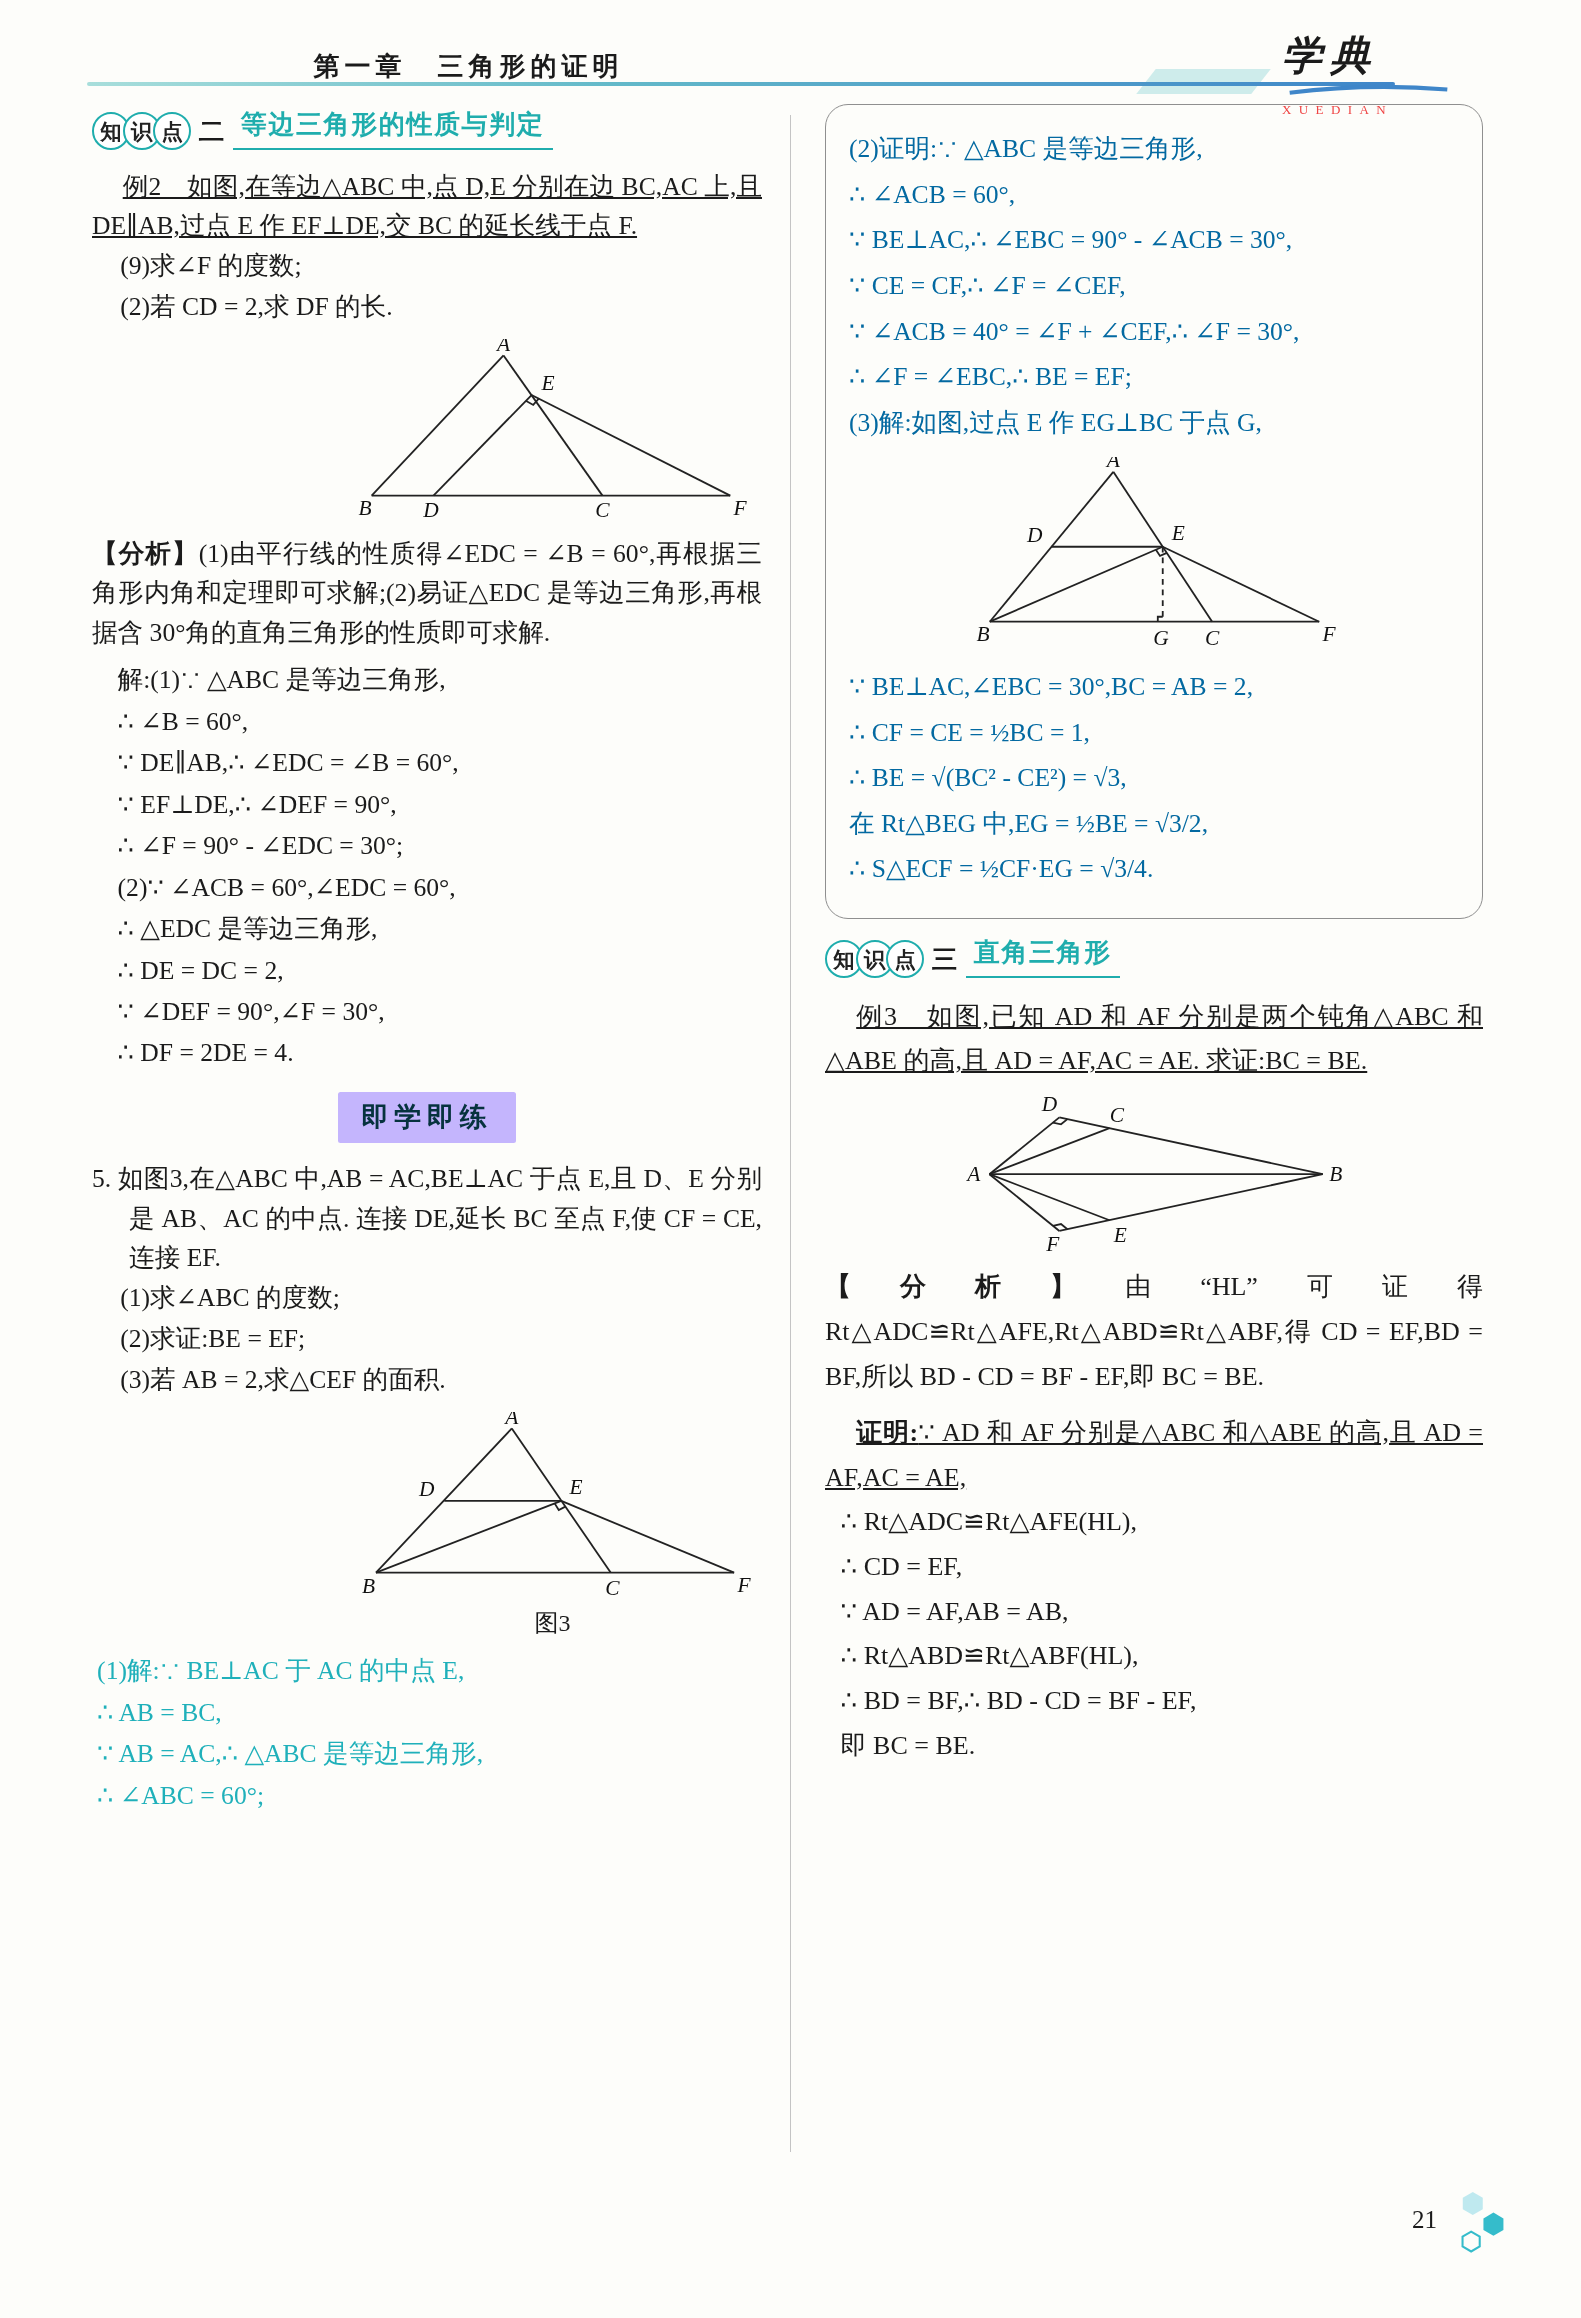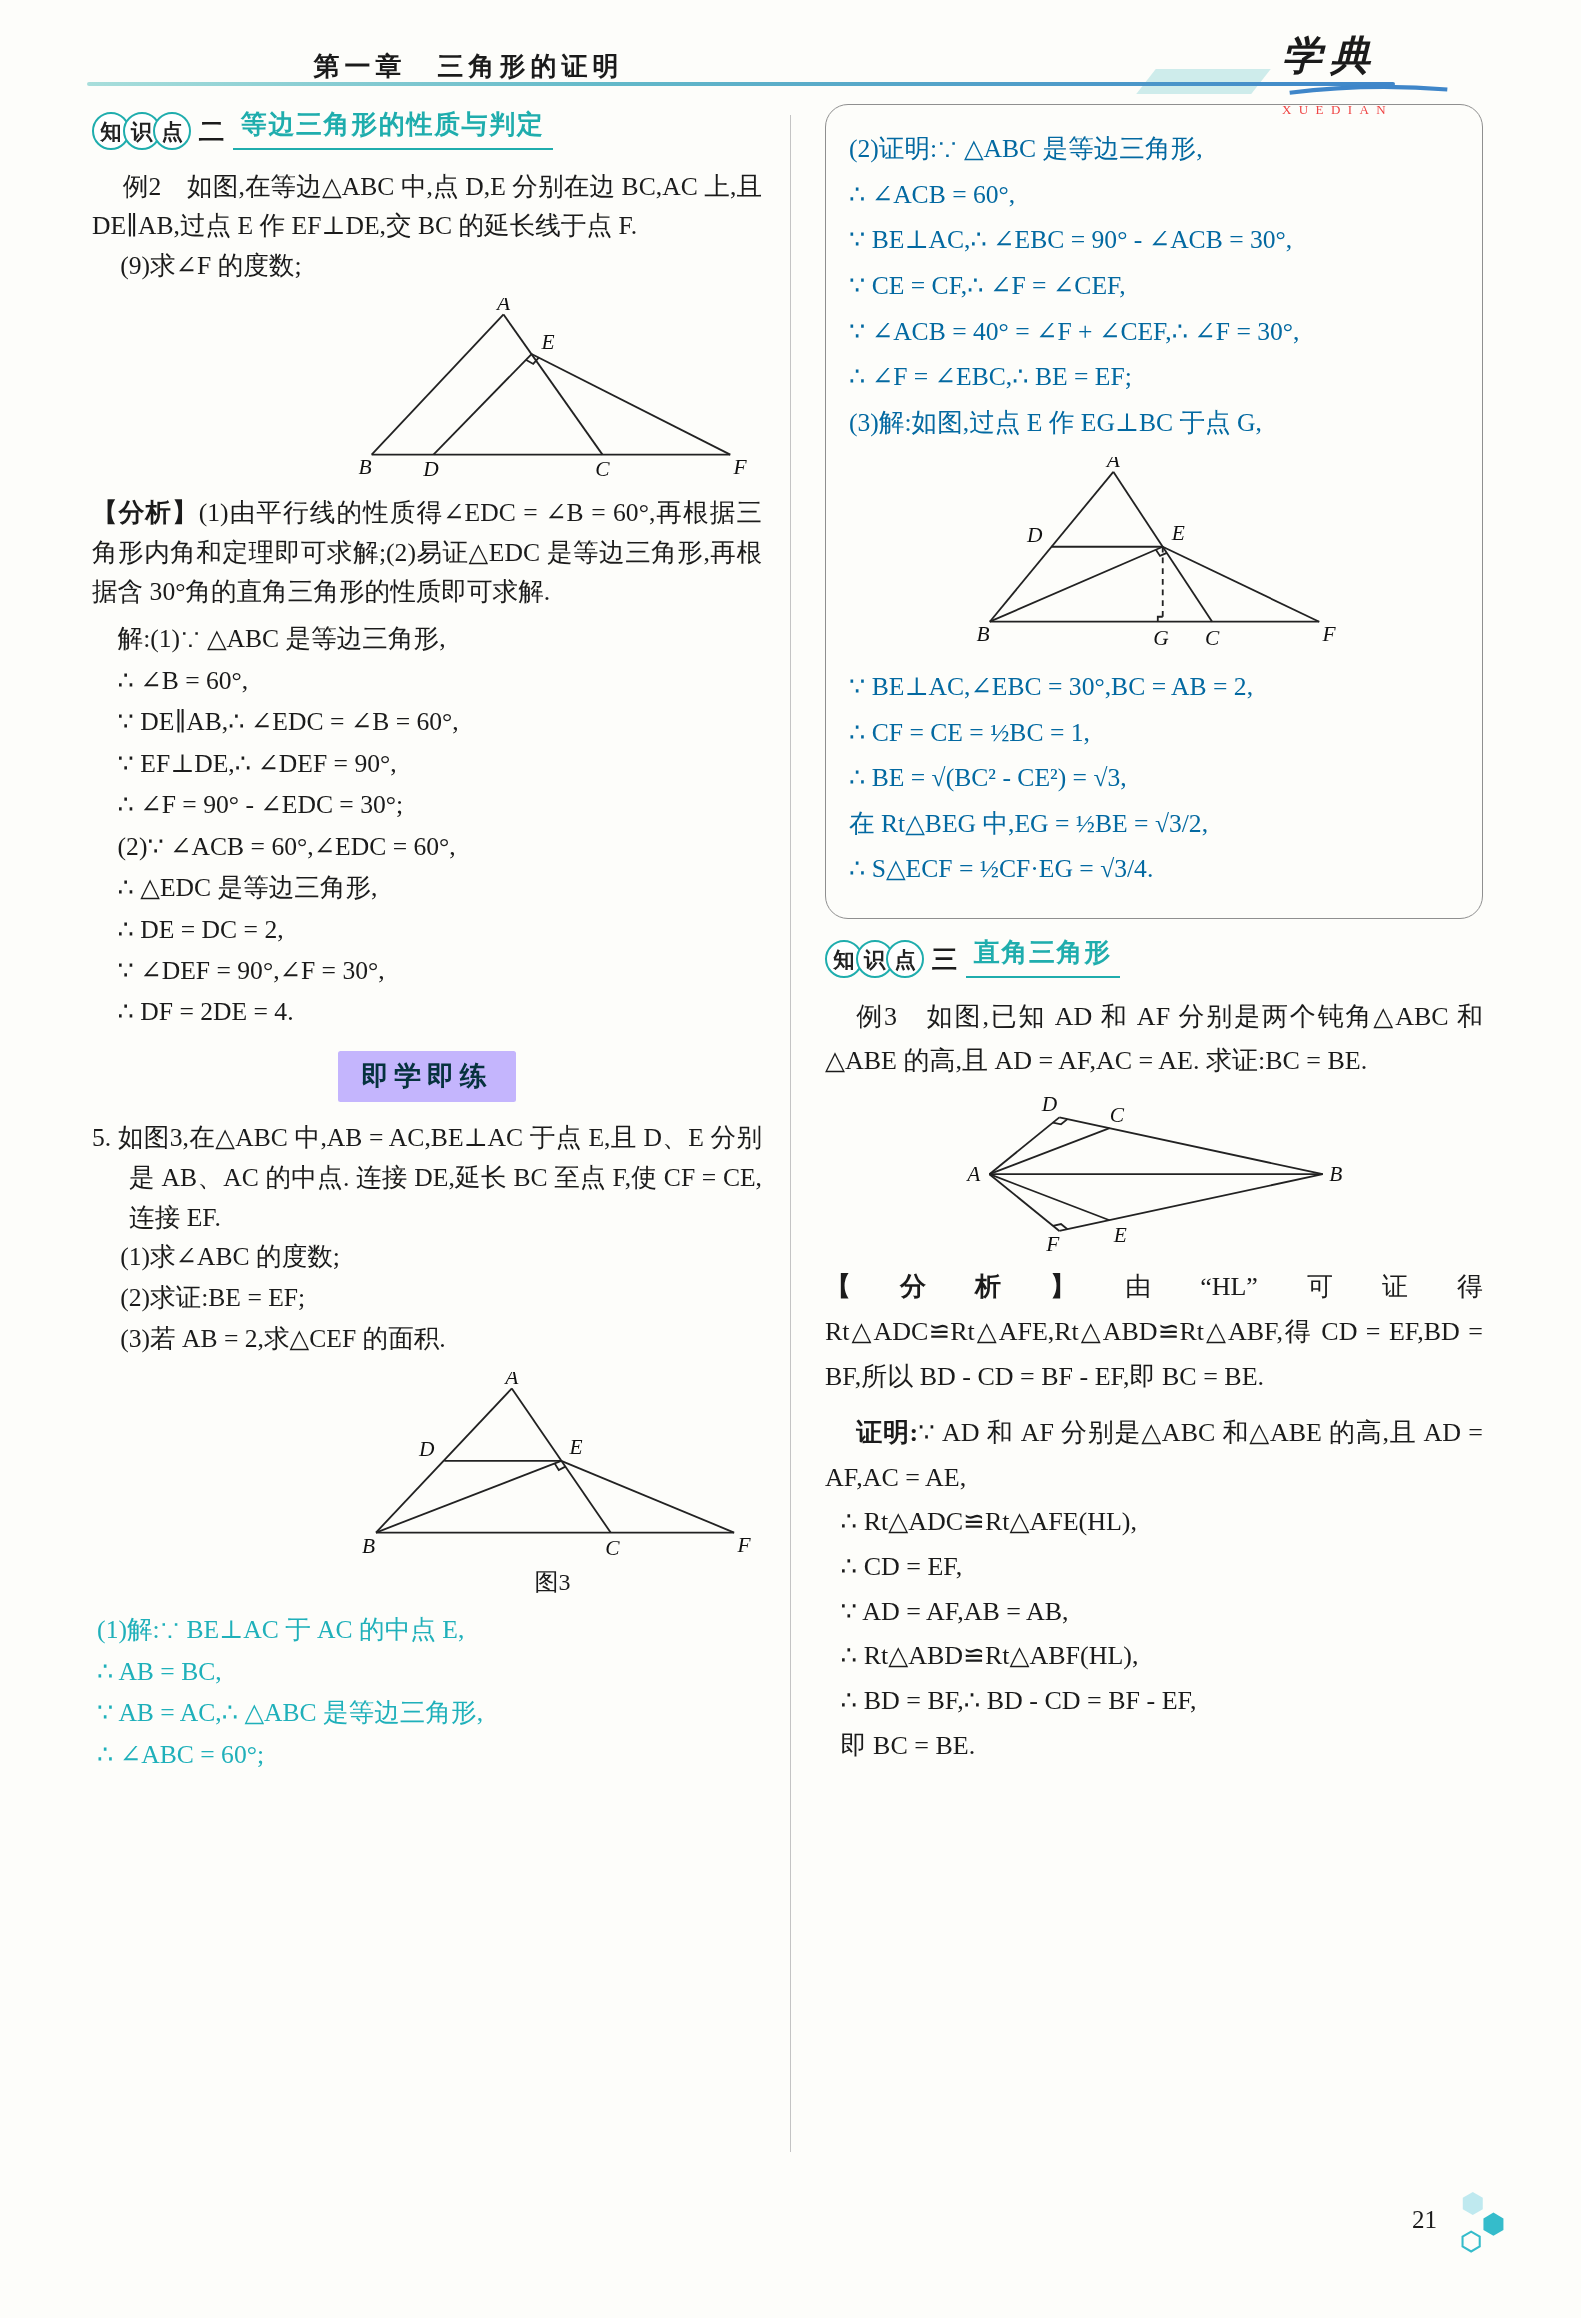--- a/index.html
+++ b/index.html
@@ -38,21 +38,21 @@
   .kp-circle {
     width:38px; height:38px; border:2.5px solid #1fadad; border-radius:50%;
     display:flex; align-items:center; justify-content:center;
     font-size:21.4px; font-weight:bold; background:#fff; margin-right:-7.4px; color:#222;
   }
   .kp-num   { font-size:25.6px; font-weight:bold; margin:0 8.2px 1.6px 15px; }
   .kp-title { font-size:26px; font-weight:bold; color:#1fadad;
               border-bottom:2.5px solid #1fadad; padding:0 8.2px 5.8px; letter-spacing:1.6px; }
   
   .para  { font-size:25.6px; line-height:1.55; text-align:justify; }
-  .ind1  { text-indent:1.2em; }
+  .ind1  { text-indent:1.2em;text-decoration:underline; }
   .hang  { padding-left:1.45em; text-indent:-1.45em; }
   .qline { font-size:25.6px; line-height:1.6; margin-left:1.1em; }
   .sol-list .sline { font-size:25.6px; line-height:1.62; padding-left:1em; }
   .teal-list .tline { font-size:25.6px; line-height:1.62; color:#1fb0ba; padding-left:0.2em; }
   .box-list .bline  { font-size:25.6px; line-height:1.78; color:#0369a1; }
   .mt8  { margin-top:6.6px; }  .mt14 { margin-top:11.5px; } .mt20 { margin-top:16.5px; }
   
   .fig { display:flex; flex-direction:column; align-items:center; margin:11.5px 0; }
   .fig.right { align-items:flex-end; padding-right:11.5px; }
   .fig-caption { font-size:24px; margin-top:3.3px; text-align:center; width:396px; }
@@ -96,20 +96,21 @@
       <span class="kp-circle">知</span>
       <span class="kp-circle">识</span>
       <span class="kp-circle">点</span>
     </span>
     <span class="kp-num">二</span>
     <span class="kp-title">等边三角形的性质与判定</span>
   </div>
 
   <p class="para ind1">例2　如图,在等边△ABC 中,点 D,E 分别在边 BC,AC 上,且 DE∥AB,过点 E 作 EF⊥DE,交 BC 的延长线于点 F.</p>
   <div class="qline">(9)求∠F 的度数;</div>
+  <div class="qline">(2)若 CD = 2,求 DF 的长.</div>
 
   <div class="fig right">
     <svg viewBox="0 0 480 222" width="396" height="183">
       <g stroke="#222" stroke-width="2.2" fill="none">
         <line x1="180" y1="20" x2="20" y2="190"></line>
         <line x1="180" y1="20" x2="300" y2="190"></line>
         <line x1="20" y1="190" x2="455" y2="190"></line>
         <line x1="214" y1="68" x2="95" y2="190"></line>
         <line x1="214" y1="68" x2="455" y2="190"></line>
         <path d="M207,75 L216,80 L223,72"></path>

